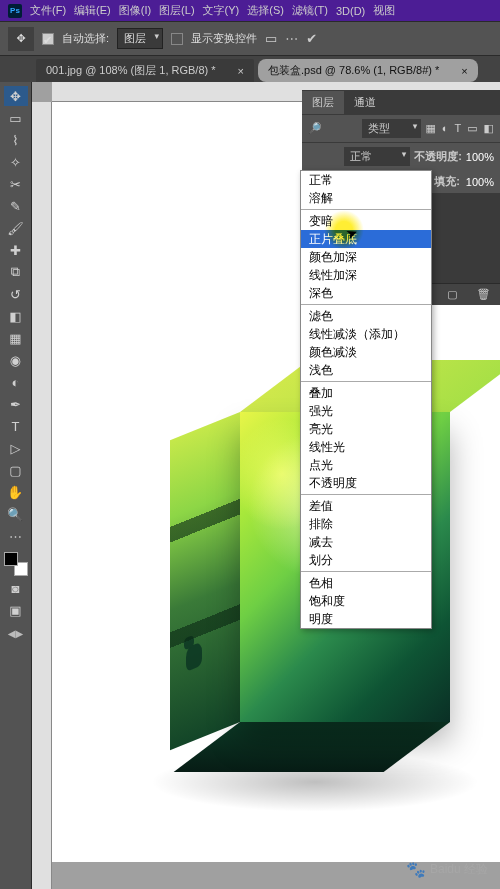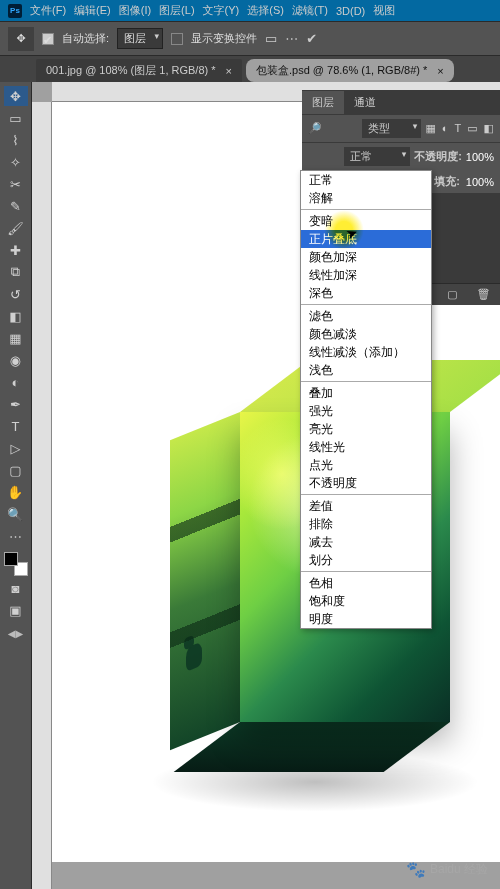--- a/index.html
+++ b/index.html
@@ -1,31 +1,31 @@
 <!DOCTYPE html>
 <html><head>
 <meta charset="utf-8">
 <style>
   * { margin: 0; padding: 0; box-sizing: border-box; font-family: "Microsoft YaHei", sans-serif; }
   body { width: 500px; height: 889px; background: #535353; overflow: hidden; position: relative; }
   
-  .menubar { height: 22px; background: #0369a1; display: flex; align-items: center; padding-left: 8px; font-size: 11px; color: #ccc; border-bottom: 1px solid #2a2a2a; }
+  .menubar { height: 22px; background: #4c1d95; display: flex; align-items: center; padding-left: 8px; font-size: 11px; color: #ccc; border-bottom: 1px solid #2a2a2a; }
   .menubar .logo { width: 14px; height: 14px; background: #001e36; color: #31a8ff; font-size: 8px; display: flex; align-items: center; justify-content: center; margin-right: 8px; border-radius: 2px; font-weight: bold; }
   .menubar span { margin-right: 8px; }
   
   .optionsbar { height: 34px; background: #535353; border-bottom: 1px solid #2a2a2a; display: flex; align-items: center; padding-left: 8px; font-size: 11px; color: #ddd; gap: 8px; }
   .optionsbar .icon-slot { width: 26px; height: 24px; background: #404040; display: flex; align-items: center; justify-content: center; }
   .optionsbar .check { width: 12px; height: 12px; border: 1px solid #888; display: inline-block; }
   .optionsbar .dropdown { background: #3a3a3a; border: 1px solid #222; padding: 2px 16px 2px 6px; position: relative; }
   .optionsbar .dropdown::after { content:"▾"; position:absolute; right:3px; font-size:9px; color:#ccc; }
   .optionsbar .ok { color:#ccc; font-size:13px; }
   .optionsbar .iconbtn { font-size:13px; color:#ccc; }
   
   .tabsbar { height: 26px; background: #434343; display: flex; align-items: flex-end; padding-left: 36px; gap: 4px; }
-  .tab { background: #535353; padding: 4px 10px; font-size: 11px; color: #ccc; display: flex; align-items: center; gap: 10px; border-top-left-radius: 2px; border-top-right-radius: 2px; }
+  .tab { background: #535353; padding: 4px 10px; font-size: 11px; color: #ccc; display: flex; align-items: center; gap: 22px; border-top-left-radius: 2px; border-top-right-radius: 2px; }
   .tab.inactive { background: #3a3a3a; }
   .tab.active { background: #a0a0a0; color: #111; border-radius: 8px; }
   .tab .close { font-size: 11px; }
   
   .workspace { position: relative; height: 807px; display:flex; }
   
   .toolbar { width: 32px; background: #535353; border-right: 1px solid #2a2a2a; display:flex; flex-direction:column; align-items:center; padding-top:4px; gap:2px; }
   .toolbar .tool { width:24px; height:20px; color:#d0d0d0; font-size:13px; display:flex; align-items:center; justify-content:center; cursor:pointer; position:relative; }
   .toolbar .tool.selected { background:#2c5a8c; }
   .toolbar .swatches { width:24px; height:24px; position:relative; margin-top:4px; }
@@ -226,22 +226,22 @@
   <div class="item">正常</div>
   <div class="item">溶解</div>
   <div class="sep"></div>
   <div class="item">变暗</div>
   <div class="item hover">正片叠底</div>
   <div class="item">颜色加深</div>
   <div class="item">线性加深</div>
   <div class="item">深色</div>
   <div class="sep"></div>
   <div class="item">滤色</div>
+  <div class="item">线性减淡（添加）</div>
   <div class="item">颜色减淡</div>
-  <div class="item">线性减淡（添加）</div>
   <div class="item">浅色</div>
   <div class="sep"></div>
   <div class="item">叠加</div>
   <div class="item">强光</div>
   <div class="item">亮光</div>
   <div class="item">线性光</div>
   <div class="item">点光</div>
   <div class="item">不透明度</div>
   <div class="sep"></div>
   <div class="item">差值</div>

